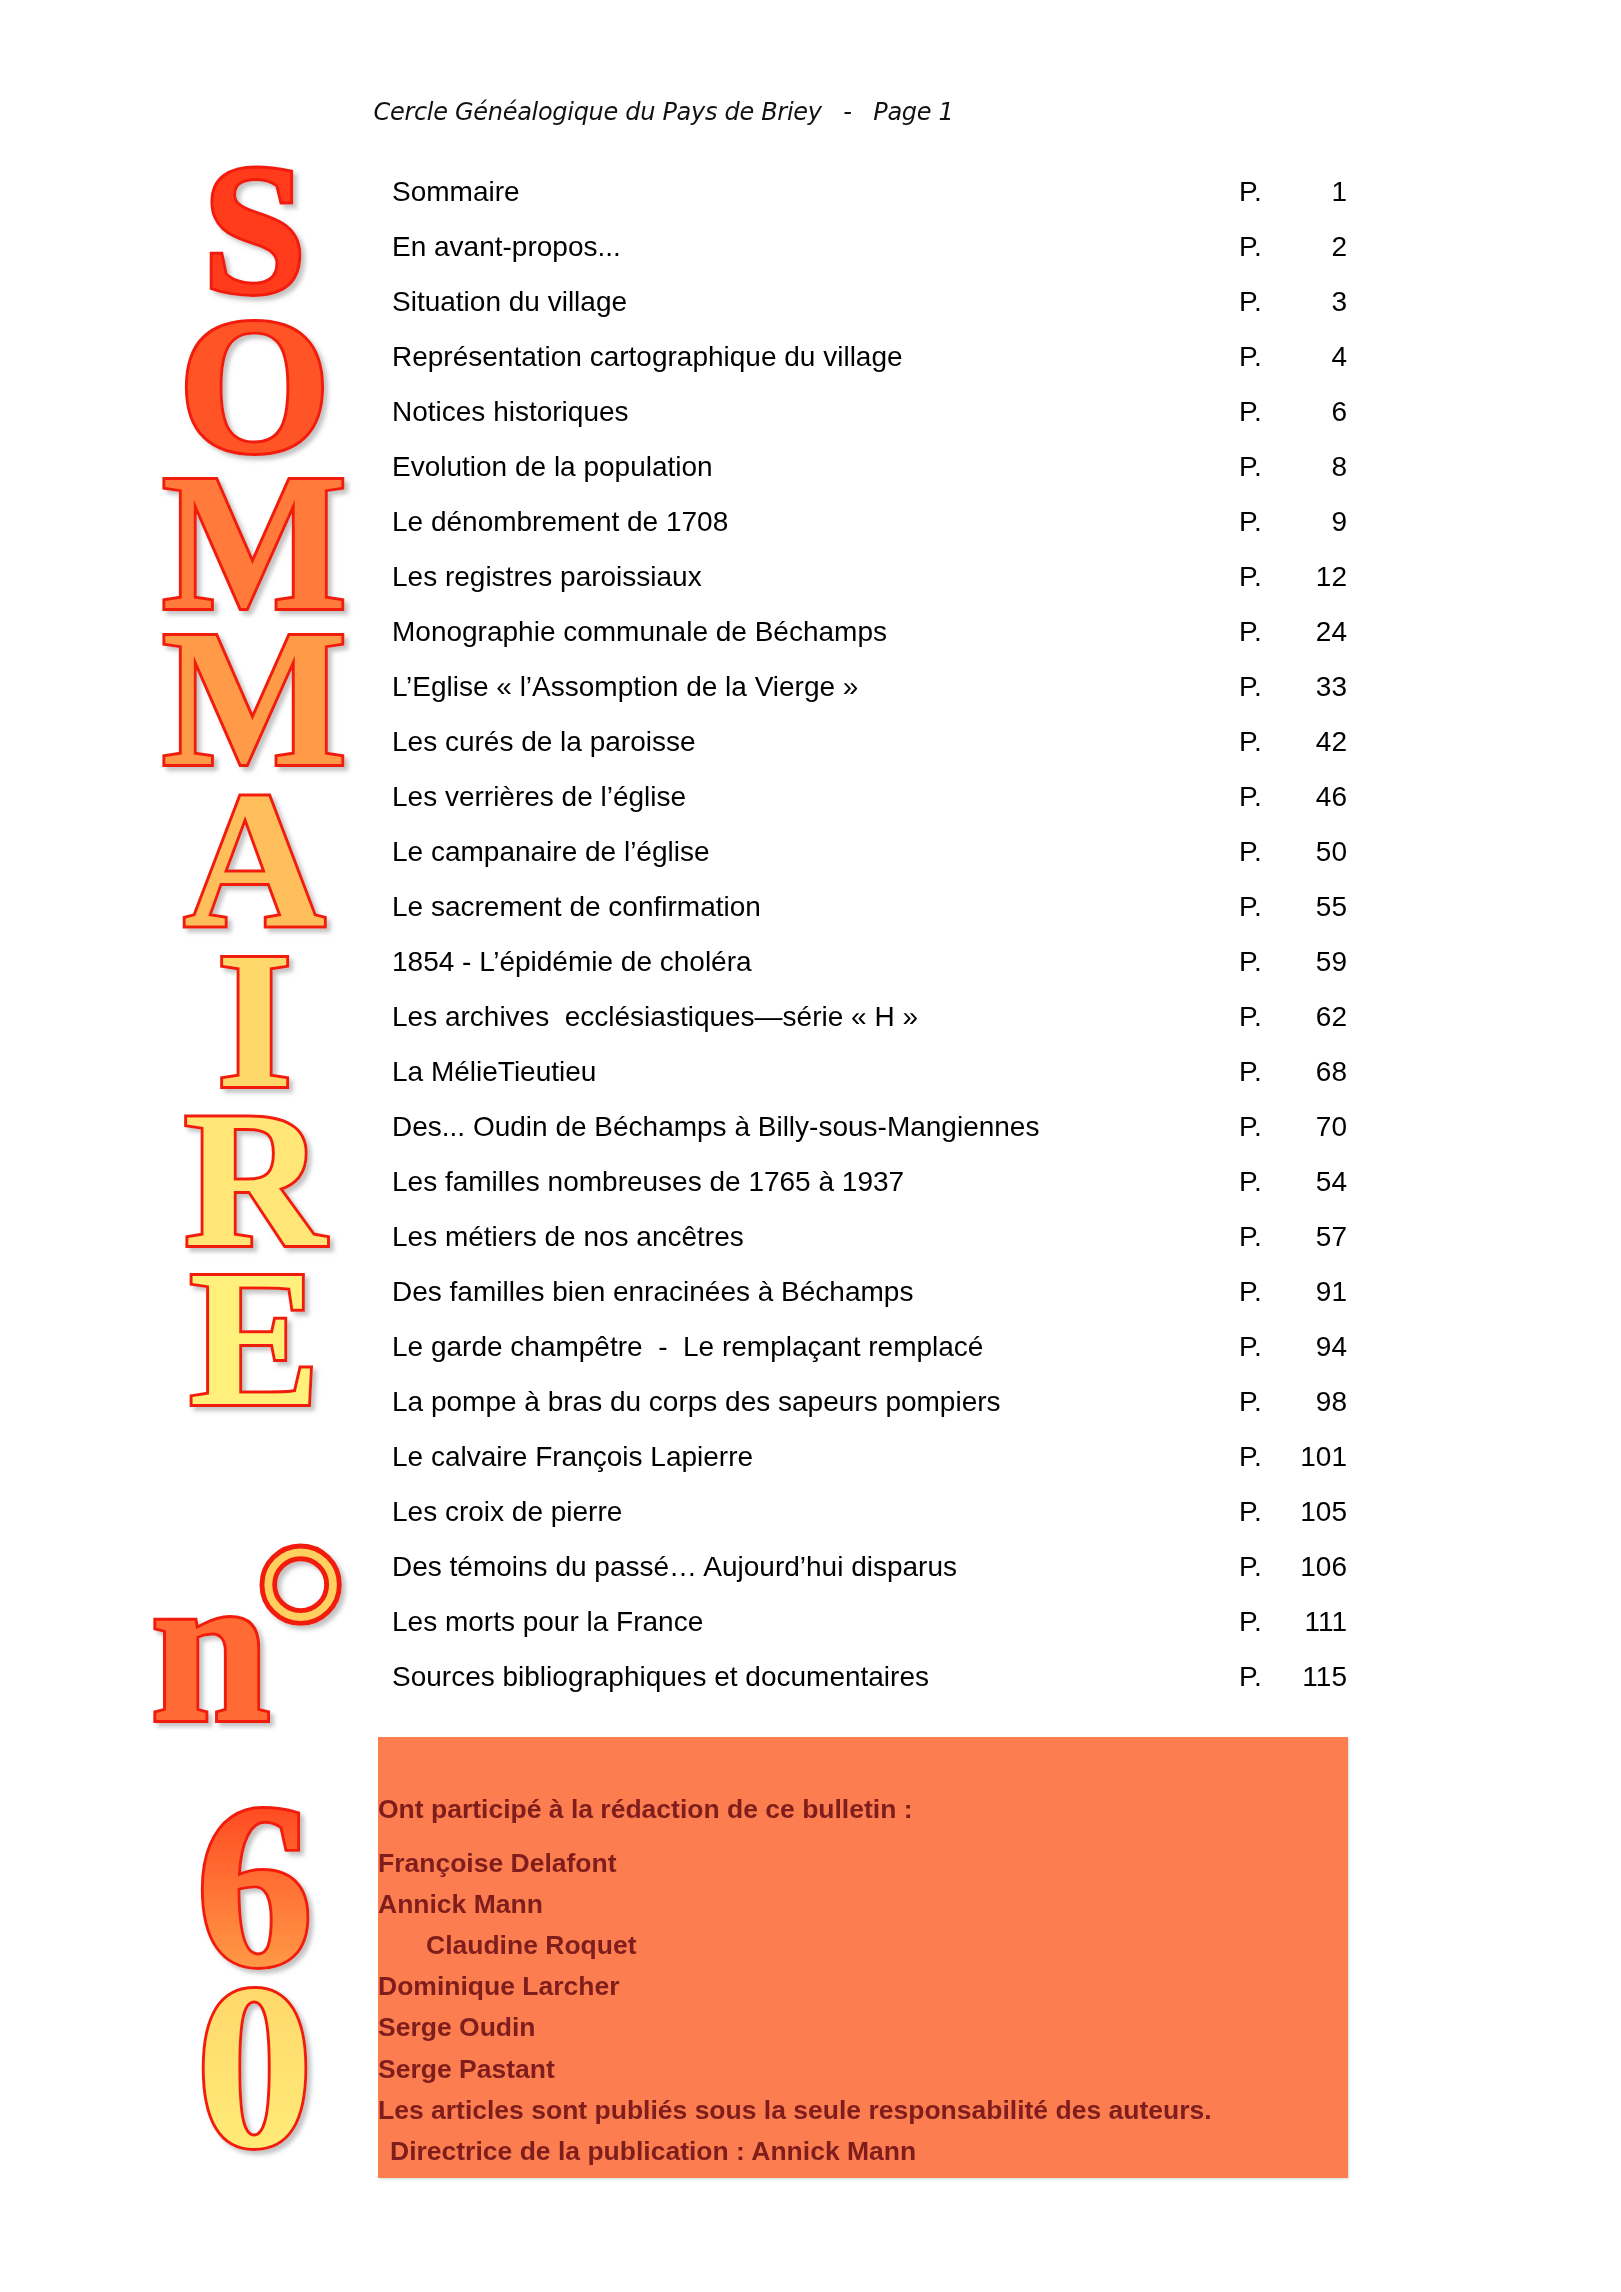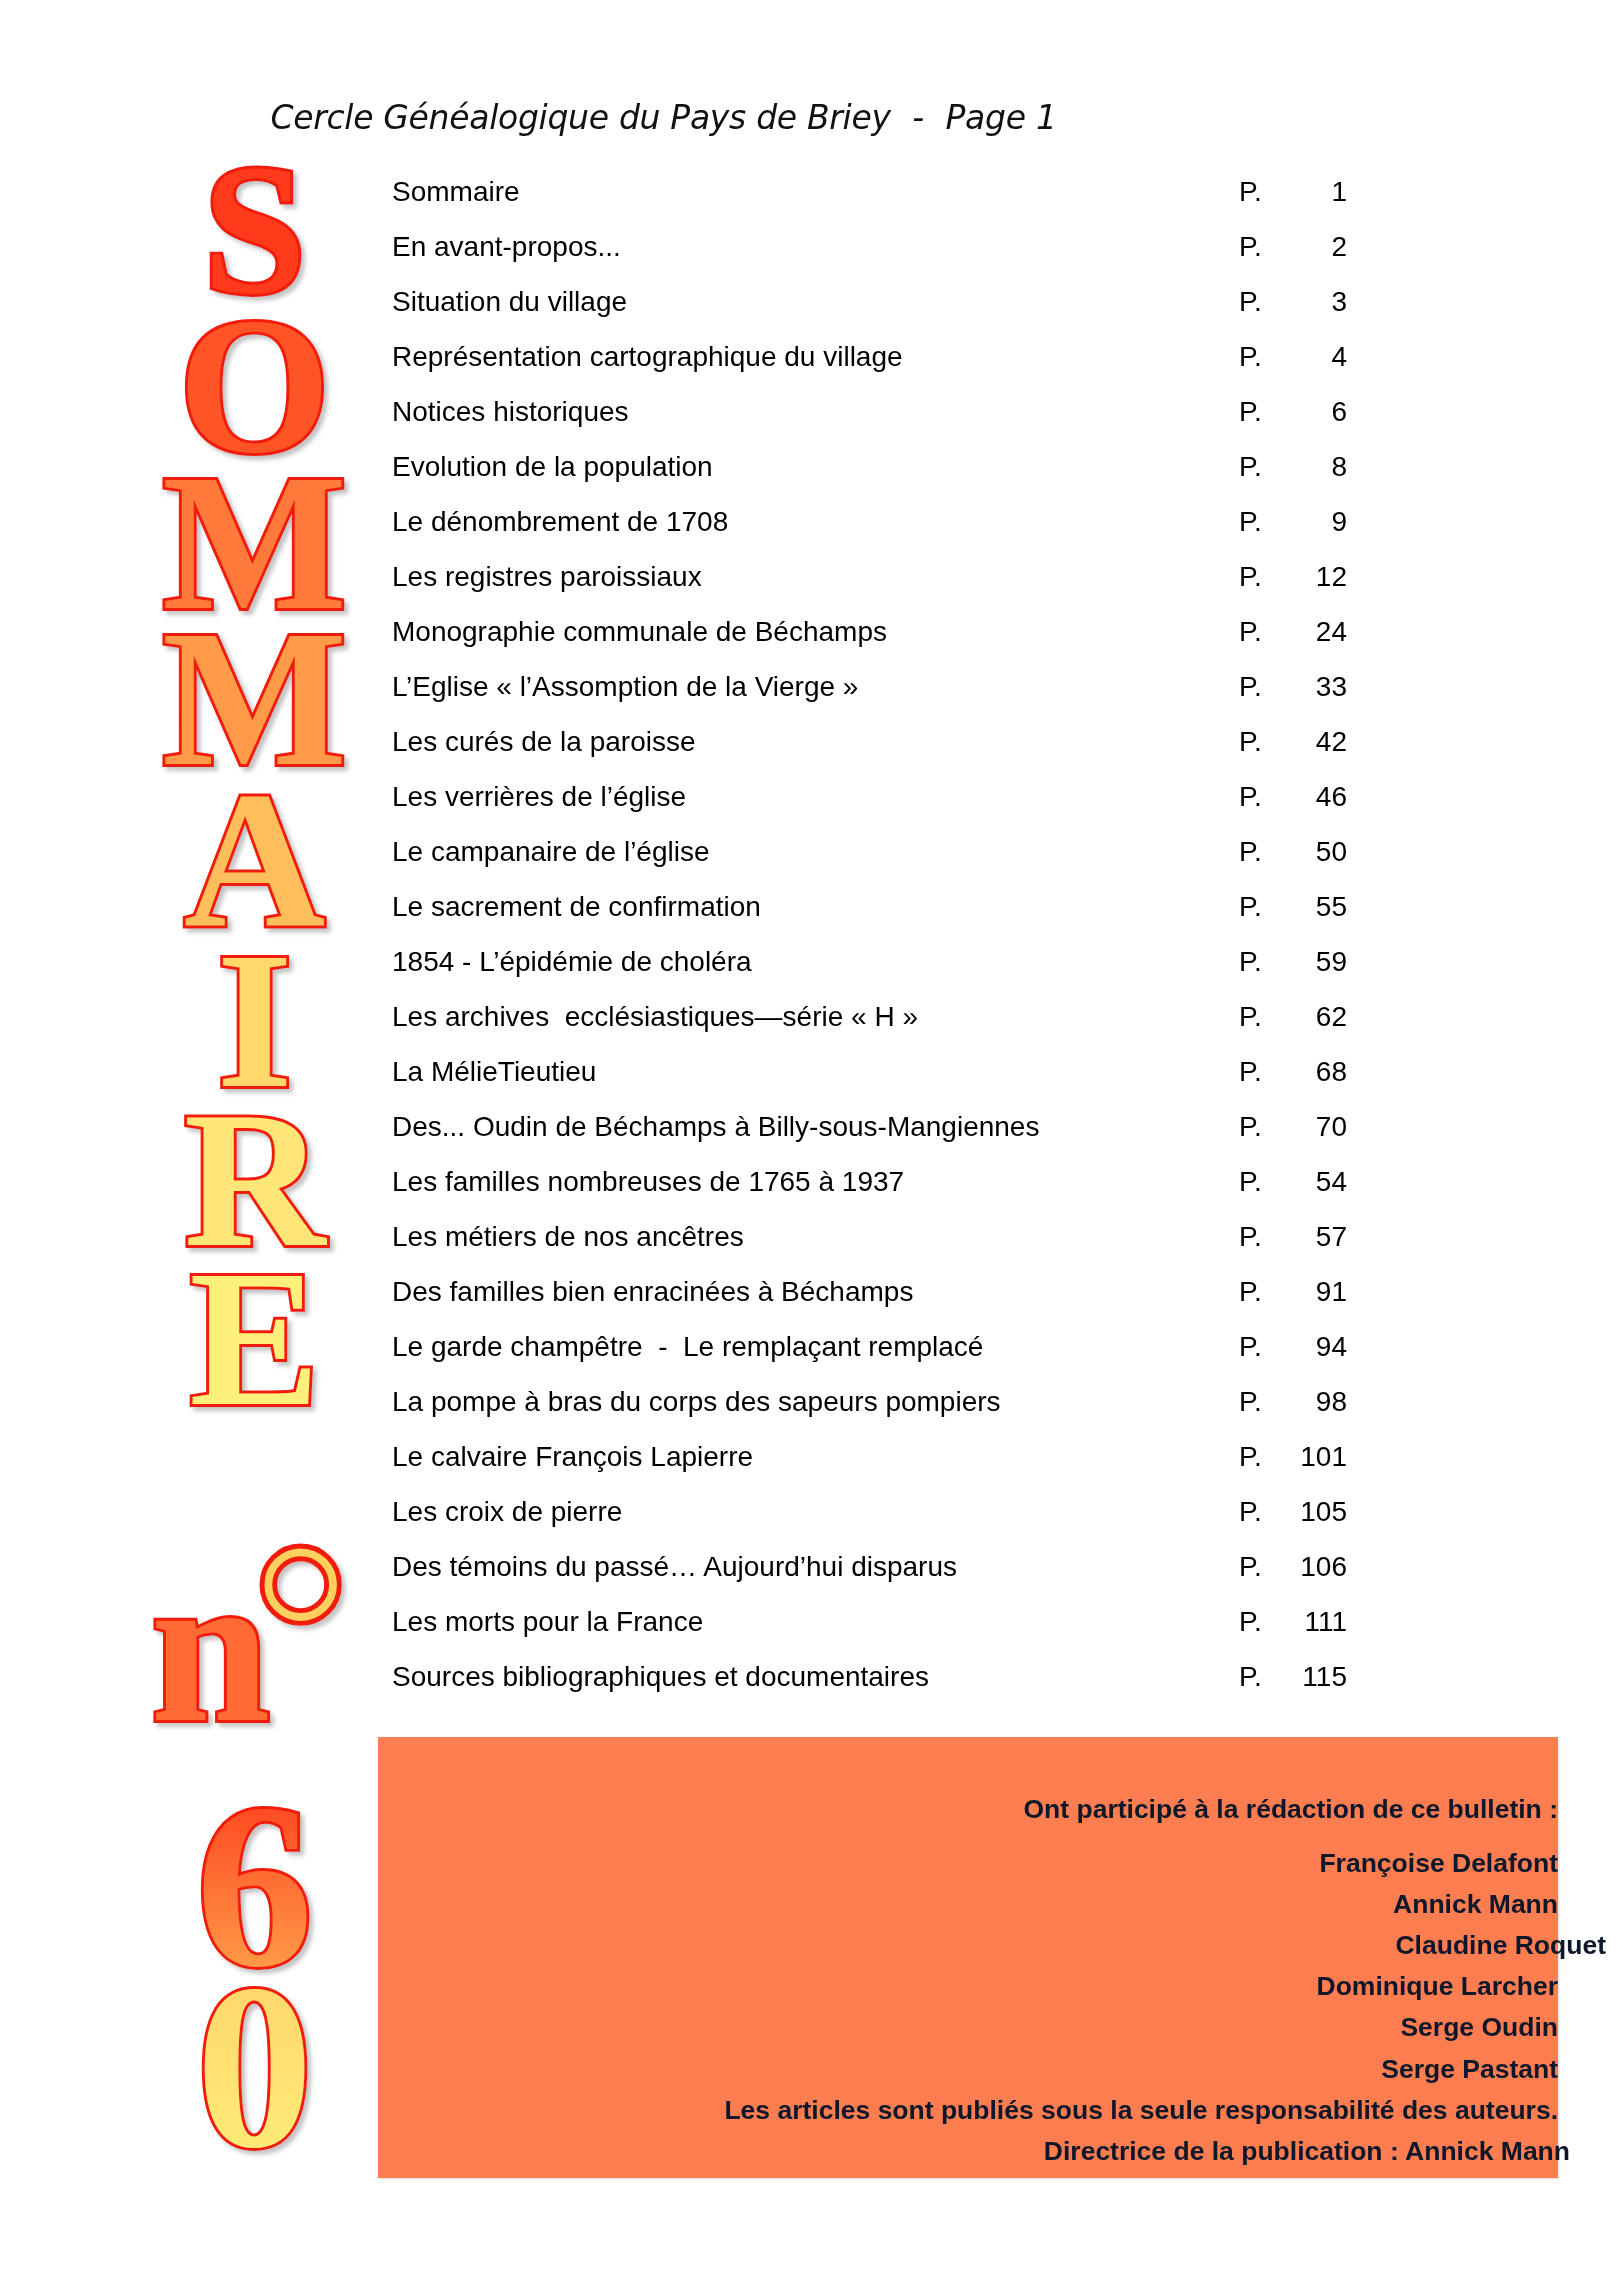--- a/index.html
+++ b/index.html
@@ -1,35 +1,35 @@
 <!DOCTYPE html>
 <html><head>
   <meta charset="utf-8">
   <style>
     html, body { margin: 0; padding: 0; background: #ffffff; }
     body { width: 1621px; height: 2293px; position: relative; overflow: hidden; }
     .page-header {
       position: absolute; left: 0; width: 1327px; top: 98px;
       text-align: center; font-family: "DejaVu Sans", sans-serif; font-style: italic;
-      font-size: 33px; color: #111; letter-spacing: -0.3px;
+      font-size: 24px; color: #111; letter-spacing: -0.3px;
     }
     .page-header .sep { display: inline-block; margin: 0 21.6px; }
     .toc {
       position: absolute; left: 386px; top: 172px; width: 961px;
       font-family: "Liberation Sans", sans-serif; font-size: 28px; color: #000;
     }
     .toc-row { position: relative; height: 55px; line-height: 39px; }
     .toc-title { position: absolute; left: 6px; top: 0; white-space: pre; }
     .toc-p { position: absolute; left: 853px; top: 0; }
     .toc-num { position: absolute; right: 0; top: 0; text-align: right; }
     .credits {
-      position: absolute; left: 378px; top: 1737px; width: 1180px; height: 441px;
+      position: absolute; left: 378px; top: 1737px; width: 970px; height: 441px;
       background: #fc7d4f;
       font-family: "Liberation Sans", sans-serif; font-weight: bold; font-size: 26.5px;
-      color: #0f172a; text-align: right;
+      color: #7f1d1d; text-align: left;
       box-shadow: 1px 1px 2px rgba(0,0,0,0.15);
     }
     .credits .line { position: absolute; left: 0; width: 100%; }
   </style>
 </head>
 <body>
 
 <div class="page-header">
   <span>Cercle Généalogique du Pays de Briey</span><span class="sep">-</span><span>Page 1</span>
 </div>

